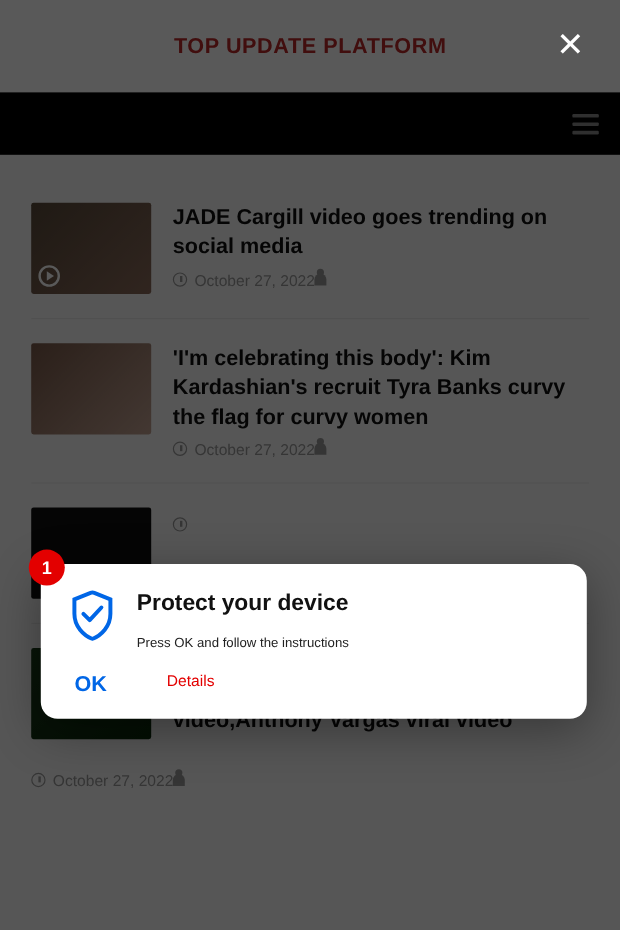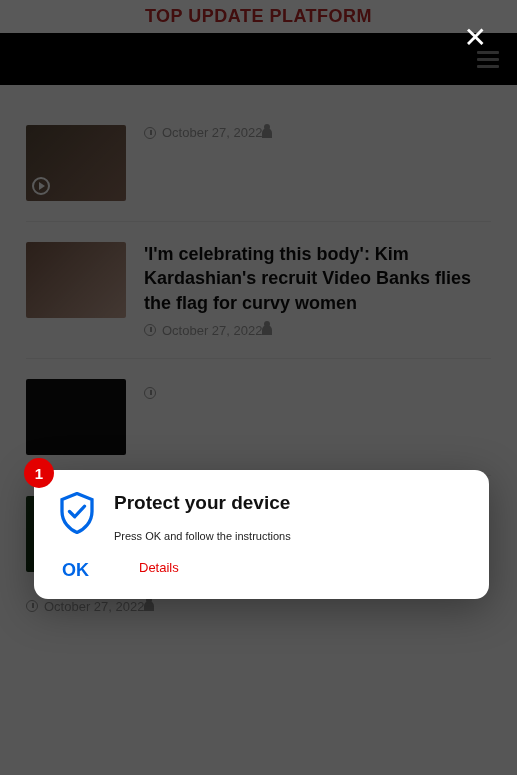--- a/index.html
+++ b/index.html
@@ -1,18 +1,18 @@
 <!DOCTYPE html>
 <html><head>
 <meta charset="utf-8">
 <style>
 * { margin: 0; padding: 0; box-sizing: border-box; }
 body { font-family: -apple-system, BlinkMacSystemFont, "Segoe UI", Arial, sans-serif; background: #fff; width: 517px; height: 775px; overflow: hidden; position: relative; }
 .page { position: absolute; inset: 0; background: #f7f7f7; }
-.topbar { background: #fff; padding: 6px 0; text-align: center; }
+.topbar { background: #fff; padding: 28px 0; text-align: center; }
 .topbar-title { color: #b92828; font-weight: 700; font-size: 18px; letter-spacing: 0.5px; }
 .navbar { background: #000; height: 52px; display: flex; align-items: center; justify-content: flex-end; padding: 0 18px; }
 .hamburger { display: flex; flex-direction: column; gap: 4px; cursor: pointer; }
 .hamburger span { width: 22px; height: 3px; background: #888; border-radius: 1px; }
 .feed { padding: 20px 26px; }
 .article { display: flex; gap: 18px; padding: 20px 0; border-bottom: 1px solid #e6e6e6; }
 .article:last-child { border-bottom: none; }
 .thumb { width: 100px; height: 76px; background: #4a3f3a; flex-shrink: 0; position: relative; border-radius: 2px; }
 .thumb.t1 { background: linear-gradient(135deg,#5a4a3a,#8a6a5a); }
 .thumb.t2 { background: linear-gradient(135deg,#7a5a4a,#c0a090); }
@@ -56,34 +56,35 @@
         <span></span>
     </div>
   </div>
   <div class="feed">
 
     <div class="article">
       <div class="thumb t1">
         <div class="play-overlay"></div>
       </div>
       <div class="article-body">
+        <div class="article-title">JADE Cargill video goes trending on social media</div>
         <div class="meta">
           <span class="meta-clock">
               <span class="clock-ico"></span>
               <span>October 27, 2022</span>
             </span>
           <span class="user-ico"></span>
         </div>
       </div>
     </div>
 
     <div class="article">
       <div class="thumb t2"></div>
       <div class="article-body">
-        <div class="article-title">'I'm celebrating this body': Kim Kardashian's recruit Video Banks flies the flag for curvy women</div>
+        <div class="article-title">'I'm celebrating this body': Kim Kardashian's recruit Tyra Banks curvy the flag for curvy women</div>
         <div class="meta">
           <span class="meta-clock">
               <span class="clock-ico"></span>
               <span>October 27, 2022</span>
             </span>
           <span class="user-ico"></span>
         </div>
       </div>
     </div>
 

